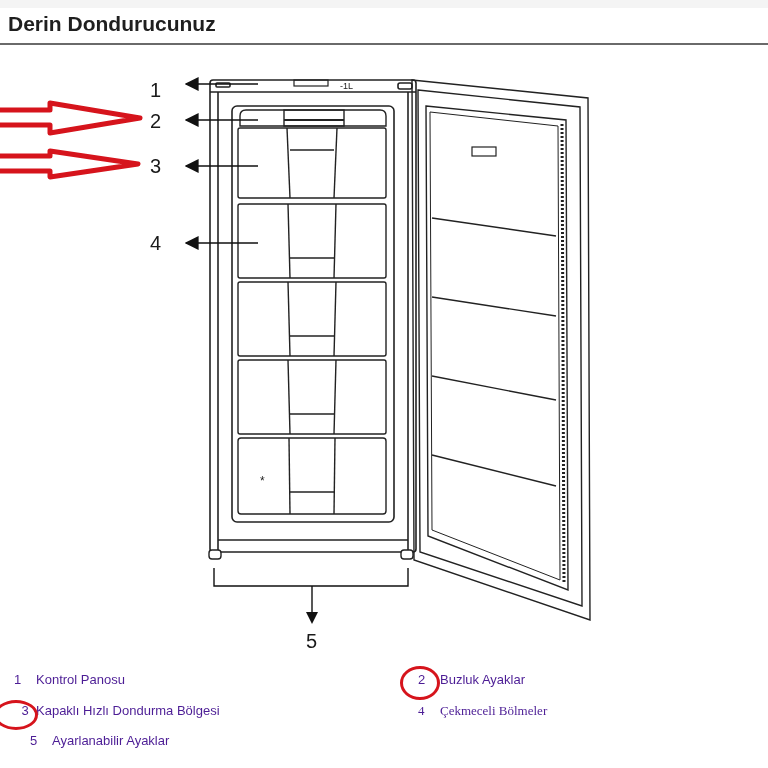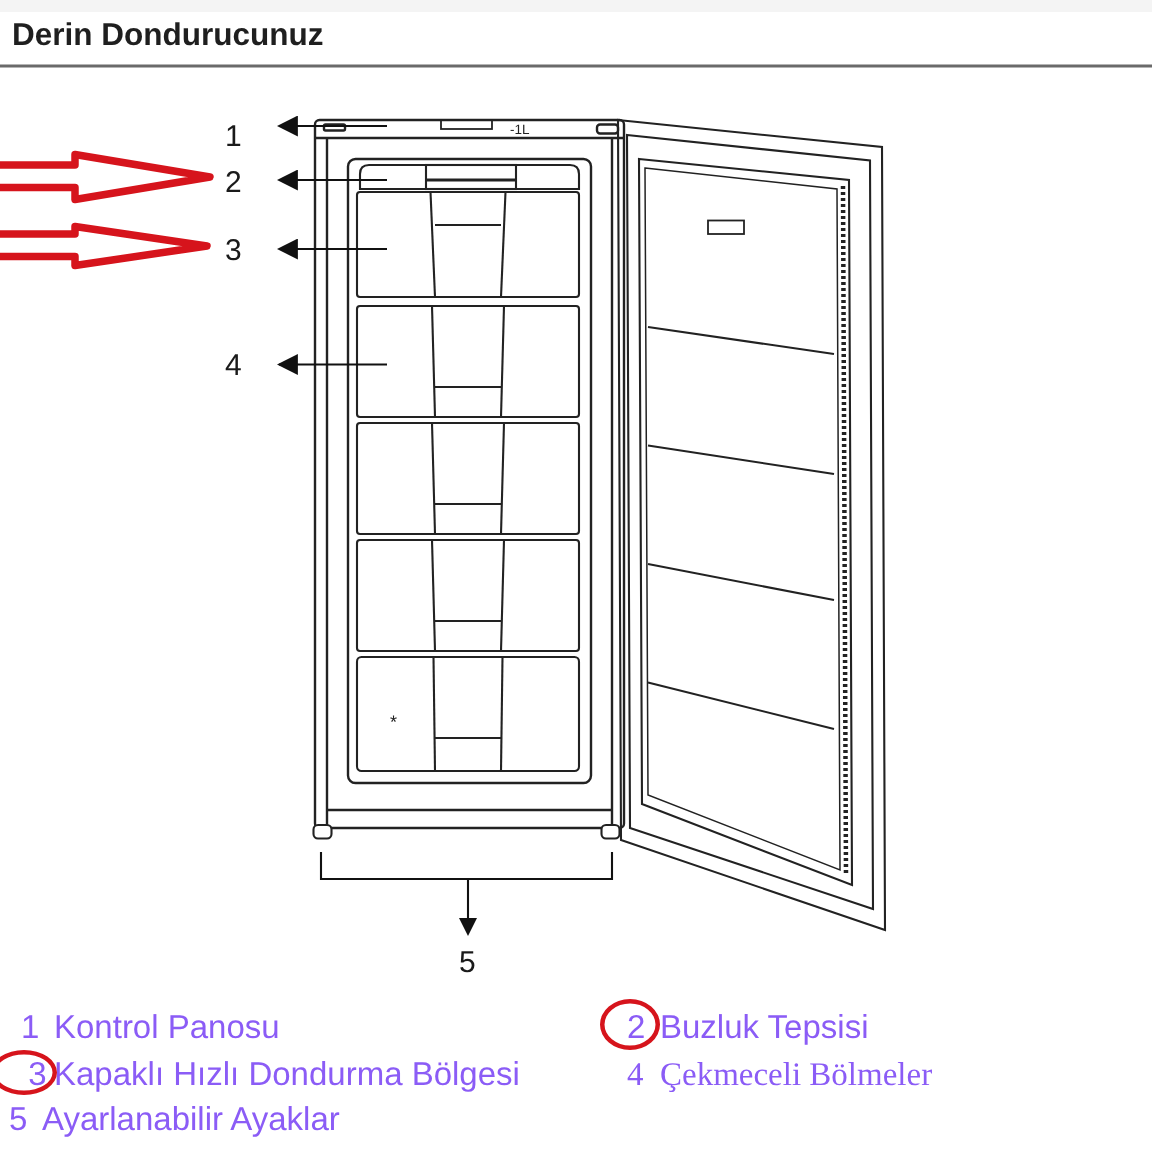--- a/index.html
+++ b/index.html
@@ -2,21 +2,21 @@
 <html><head>
 <meta charset="utf-8">
 <style>
   html, body { margin: 0; padding: 0; background: #ffffff; }
   body { width: 768px; height: 768px; position: relative; overflow: hidden; font-family: "Liberation Sans", sans-serif; color: #1a1a1a; }
   .topband { position: absolute; left: 0; top: 0; width: 768px; height: 8px; background: #f4f4f4; }
   .title { position: absolute; left: 8px; top: 12px; font-size: 21px; font-weight: bold; color: #1f1f1f; }
   .title-rule { position: absolute; left: 0; top: 43px; width: 768px; height: 2px; background: #6a6a6a; }
   svg.diagram { position: absolute; left: 0; top: 0; }
   .callout { font-family: "Liberation Sans", sans-serif; font-size: 20px; fill: #1a1a1a; }
-  .legend-item { position: absolute; font-size: 22px; color: #8b5cf6; white-space: nowrap; }
+  .legend-item { position: absolute; font-size: 13px; color: #4c1d95; white-space: nowrap; }
   .legend-item .num { display: inline-block; width: 22px; }
   .red-circle { position: absolute; border: 3px solid #d6141c; border-radius: 50%; }
 </style>
 </head>
 <body>
 
 <div class="topband"></div>
 <div class="title">Derin Dondurucunuz</div>
 <div class="title-rule"></div>
 
@@ -126,24 +126,24 @@
     <path d="M0,156 L50,156 L50,151 L138,164 L50,177 L50,171 L0,171"></path>
   </g>
 </svg>
 
 <div class="legend-item" style="left:14px; top:672px;">
   <span class="num">1</span><span>Kontrol Panosu</span>
 </div>
 <div class="legend-item" style="left:14px; top:703px;text-align:center;">
   <span class="num">3</span><span>Kapaklı Hızlı Dondurma Bölgesi</span>
 </div>
-<div class="legend-item" style="left:6px; top:733px;">
+<div class="legend-item" style="left:30px; top:733px;">
   <span class="num">5</span><span>Ayarlanabilir Ayaklar</span>
 </div>
 <div class="legend-item" style="left:418px; top:672px;">
-  <span class="num">2</span><span>Buzluk Tepsisi</span>
+  <span class="num">2</span><span>Buzluk Ayaklar</span>
 </div>
 <div class="legend-item" style="left:418px; top:703px;font-family:Liberation Serif, serif;">
   <span class="num">4</span><span>Çekmeceli Bölmeler</span>
 </div>
 
 <div class="red-circle" style="left:400px; top:666px; width:34px; height:28px;"></div>
 <div class="red-circle" style="left:-6px; top:700px; width:38px; height:24px;"></div>
 
 </body></html>

